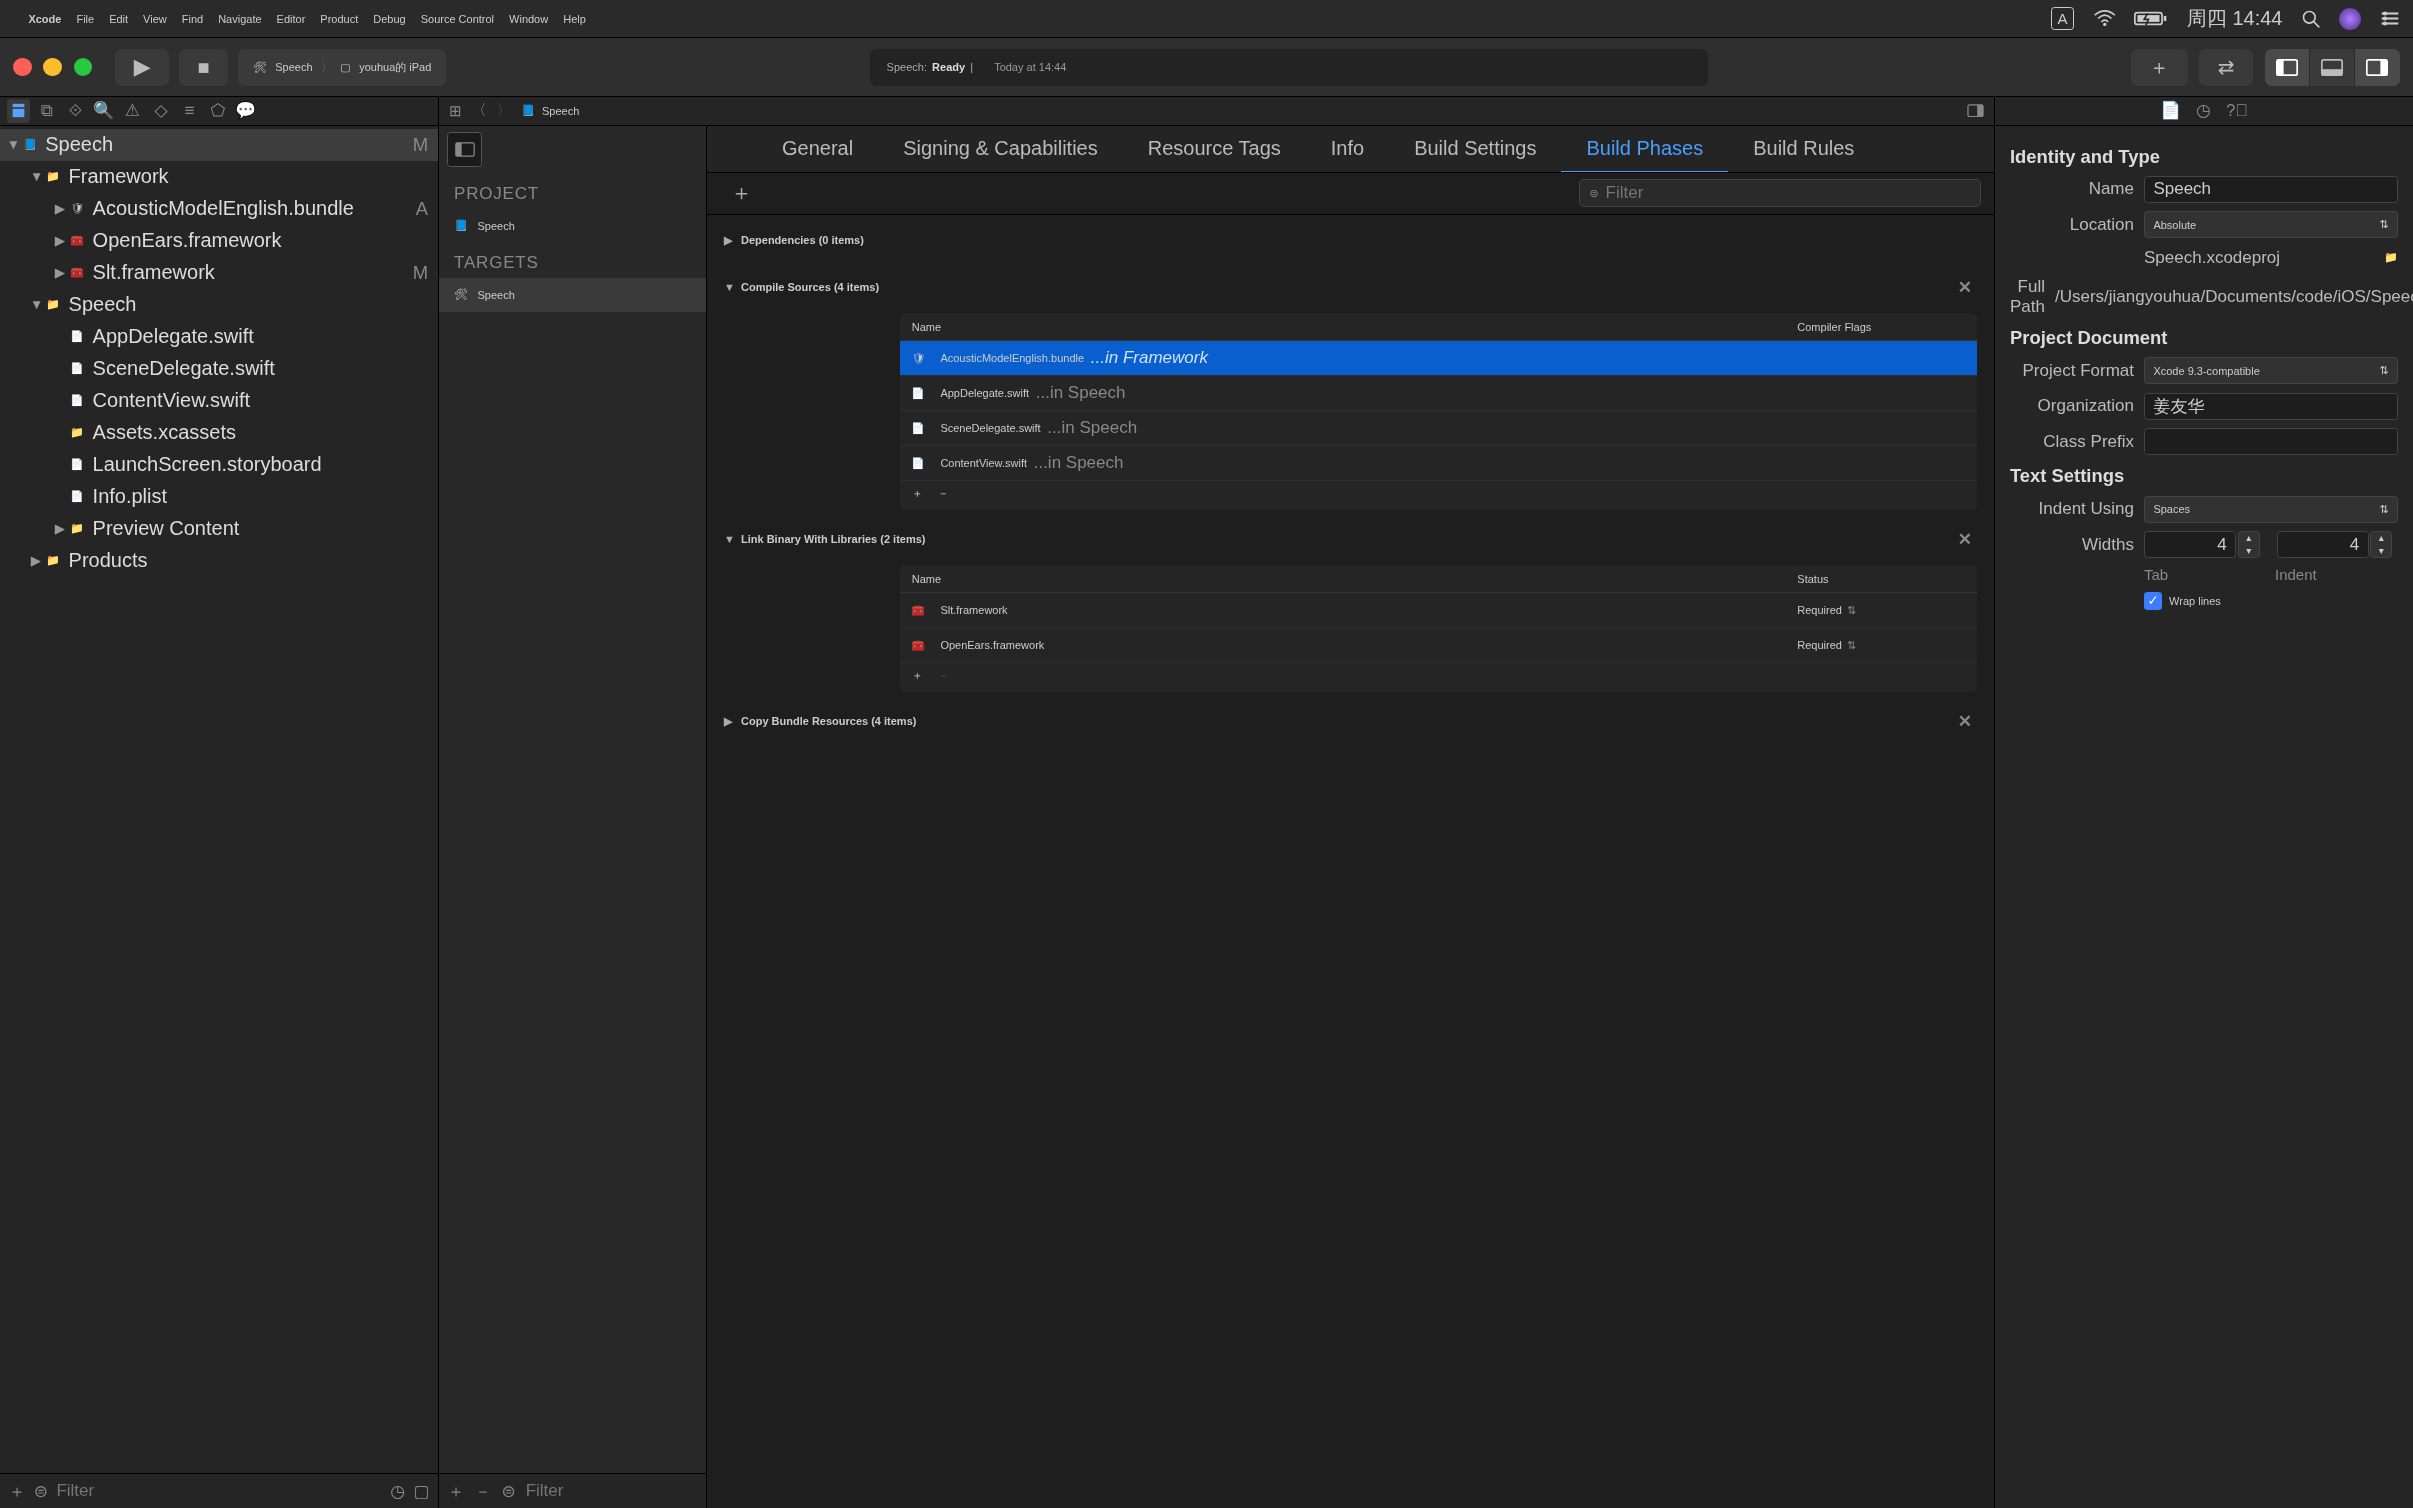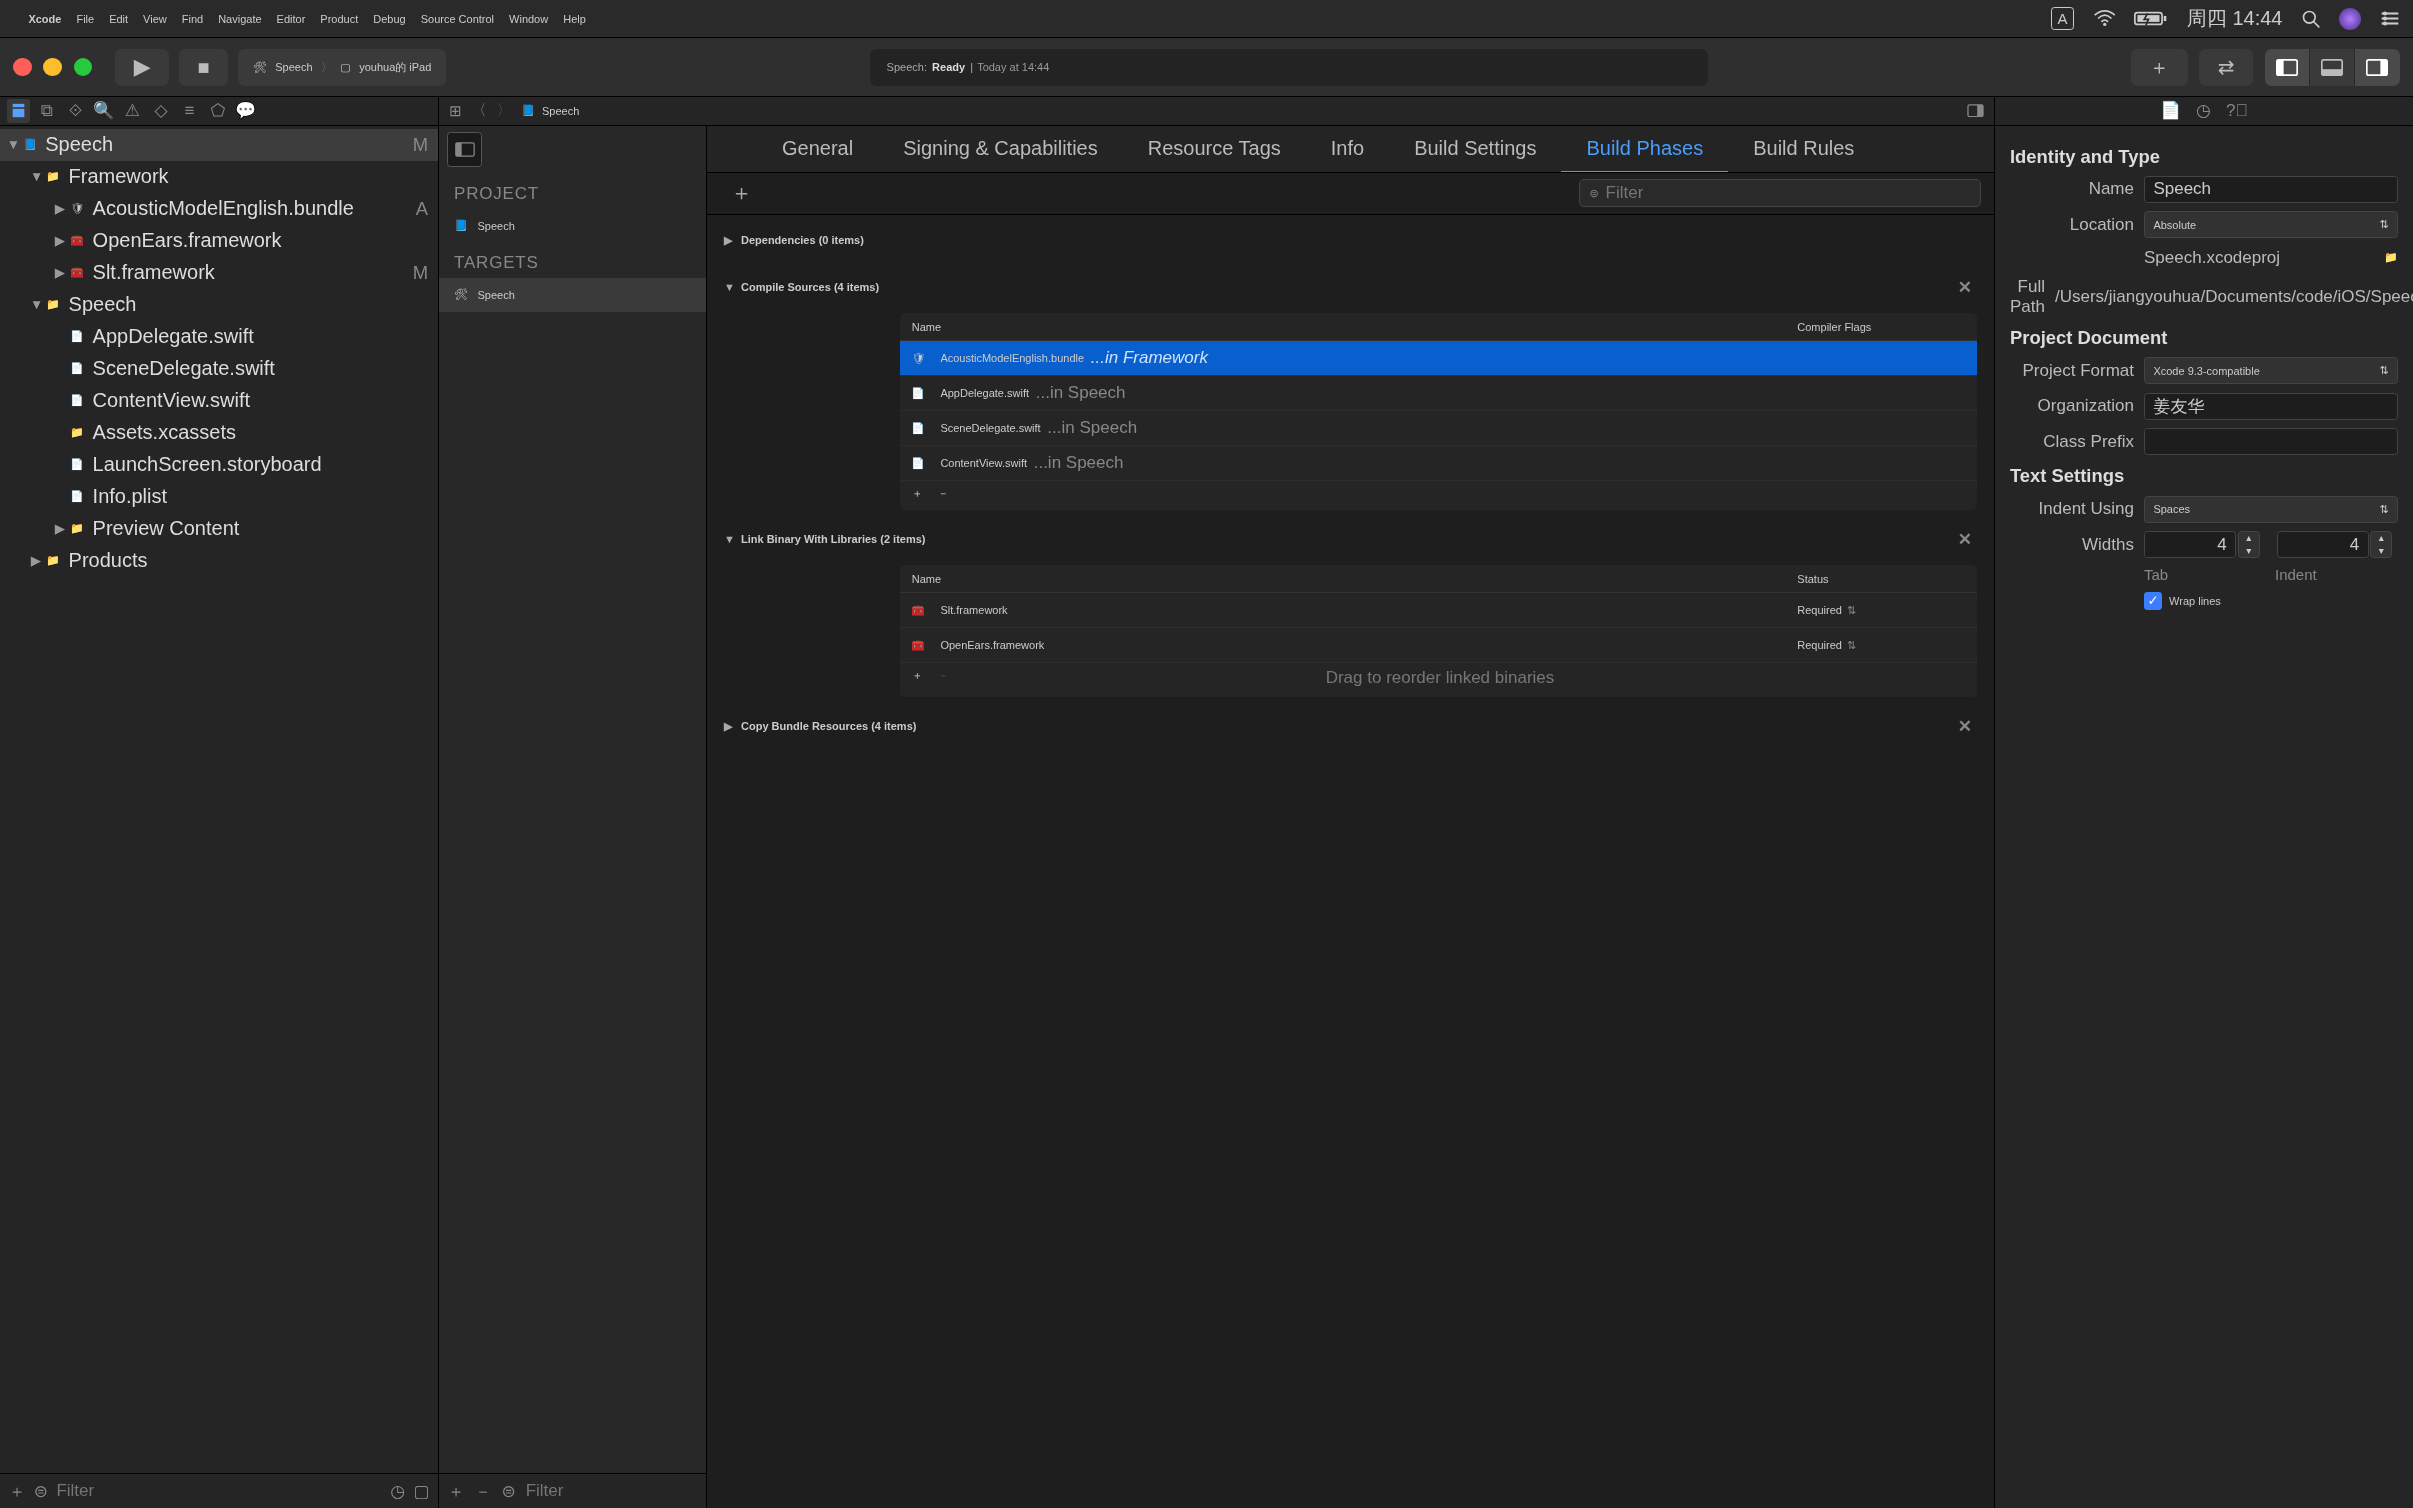--- a/index.html
+++ b/index.html
@@ -17,21 +17,21 @@
 .traffic { display:flex; gap:11.7px; margin-right:13.4px; }
 .traffic .dot { width:18.4px; height:18.4px; border-radius:50%; }
 .tl-red { background:#ff5f56; } .tl-yel { background:#ffbd2e; } .tl-grn { background:#27c93f; }
 .tbtn { background:#3a3a3a; border-radius:6.7px; height:37px; display:flex; align-items:center; justify-content:center; padding:0 18.4px; font-size:20px; color:#bbb; }
 .tbtn.play { font-size:22px; }
 .scheme { background:#3a3a3a; border-radius:6.7px; height:37px; display:flex; align-items:center; padding:0 15px; gap:8.4px; font-size:18.4px; }
 .scheme .sep { color:#777; }
 .statusbar { flex:1; max-width:838px; margin:0 auto; background:#232323; border-radius:6.7px; height:37px; display:flex; align-items:center; padding:0 17px; font-size:18.4px; }
 .statusbar .st { color:#aaa; }
 .statusbar .ready { color:#ddd; font-weight:600; }
-.statusbar .time { color:#999; margin-left:4px; }
+.statusbar .time { color:#999; margin-left:21px; }
 .toolbar .rightbtns { display:flex; gap:11.7px; }
 .segbtn { display:flex; background:#3a3a3a; border-radius:6.7px; overflow:hidden; }
 .segbtn .seg { width:45px; height:37px; display:flex; align-items:center; justify-content:center; font-size:17px; color:#bbb; border-right:0.8px solid #2a2a2a; }
 .segbtn .seg:last-child { border-right:none; }
 .segbtn .seg.active { background:#4a4a4a; color:#fff; }
 
 .content { display:flex; height:calc(100% - 97px); }
 .navigator { width:439px; background:#252525; display:flex; flex-direction:column; border-right:0.8px solid #000; }
 .navtabs { height:28.5px; display:flex; align-items:center; gap:5px; padding:0 6.7px; border-bottom:0.8px solid #000; }
 .navtabs .ico { width:23.5px; height:23.5px; display:flex; align-items:center; justify-content:center; font-size:17px; color:#888; border-radius:3.4px; }
@@ -480,21 +480,20 @@
                     <span class="c1">
                       <span class="fico">🧰</span>
                       <span>OpenEars.framework</span>
                     </span>
                     <span class="c2">Required <span style="color:#888">⇅</span></span>
                   </div>
                 </div>
             <div class="paddremove">
               <span>＋</span>
               <span style="color:#555">－</span>
-              <span class="hint">Drag to reorder linked binaries</span>
               <span style="width:34px"></span>
             </div>
           </div>
         </div>
 
         <div class="phase">
           <div class="ptitle">
             <span class="disc">▶</span>
             <span>Copy Bundle Resources (4 items)</span>
             <span class="spacer"></span>

